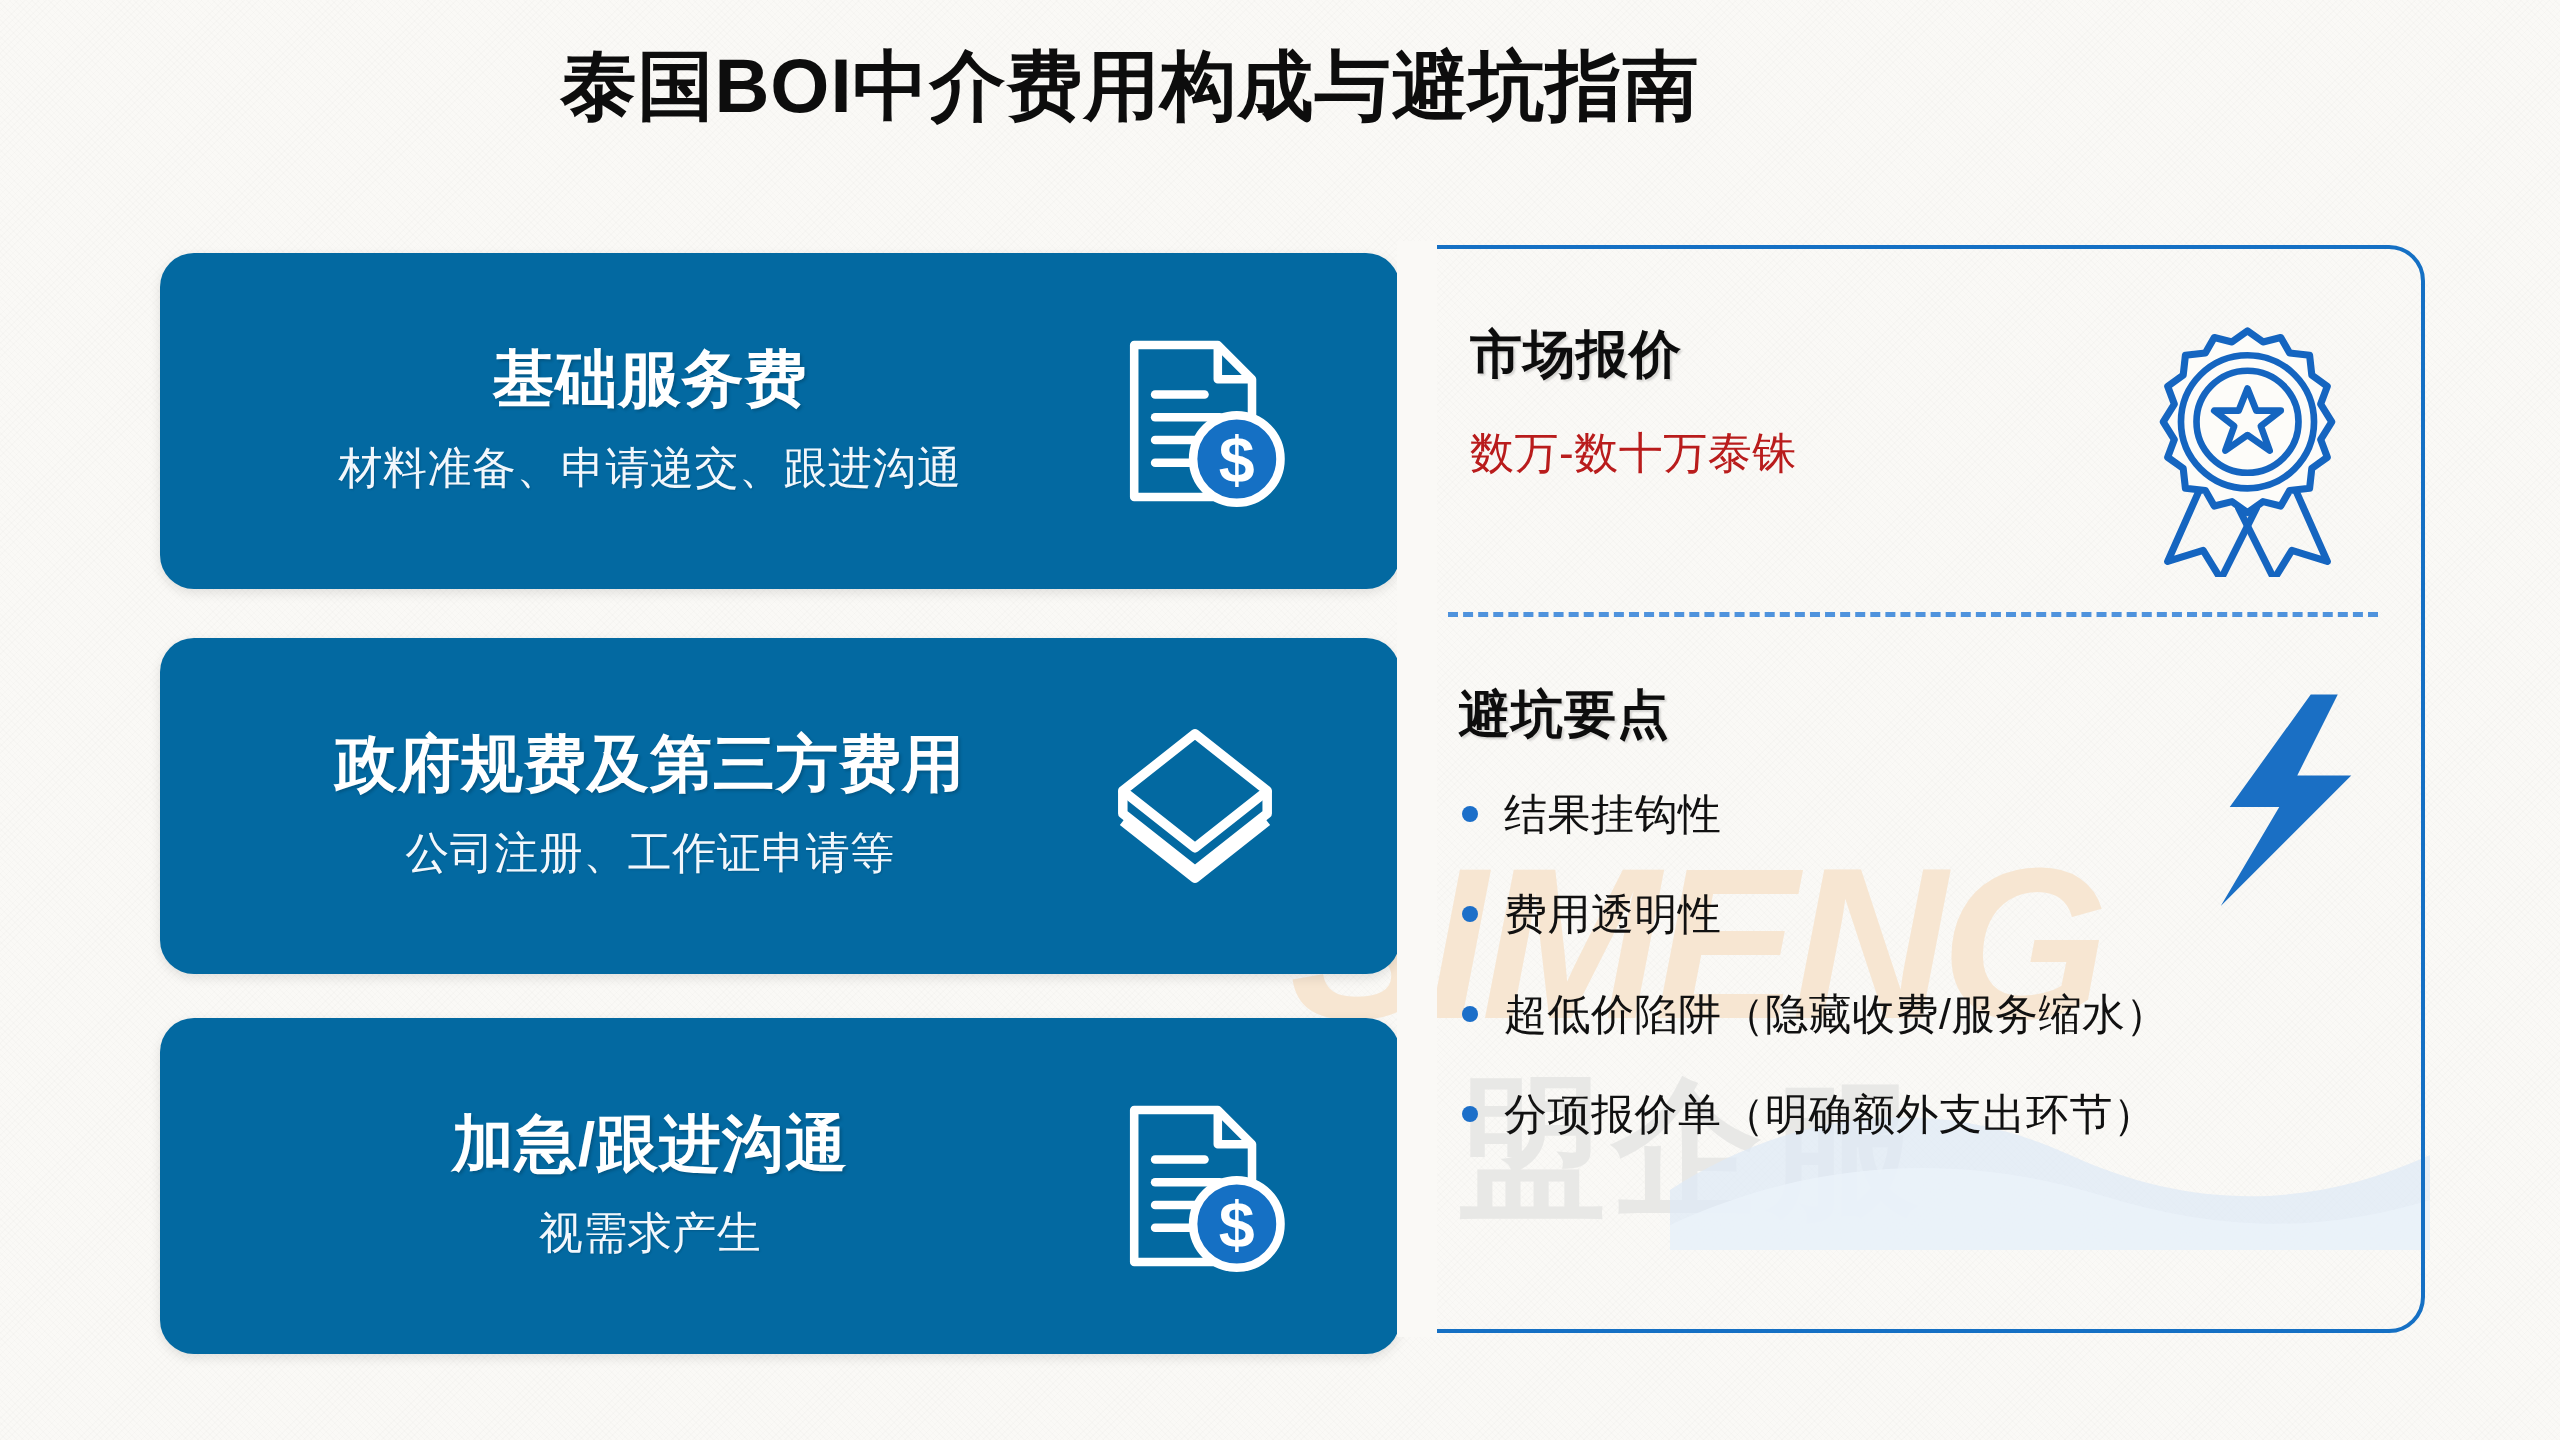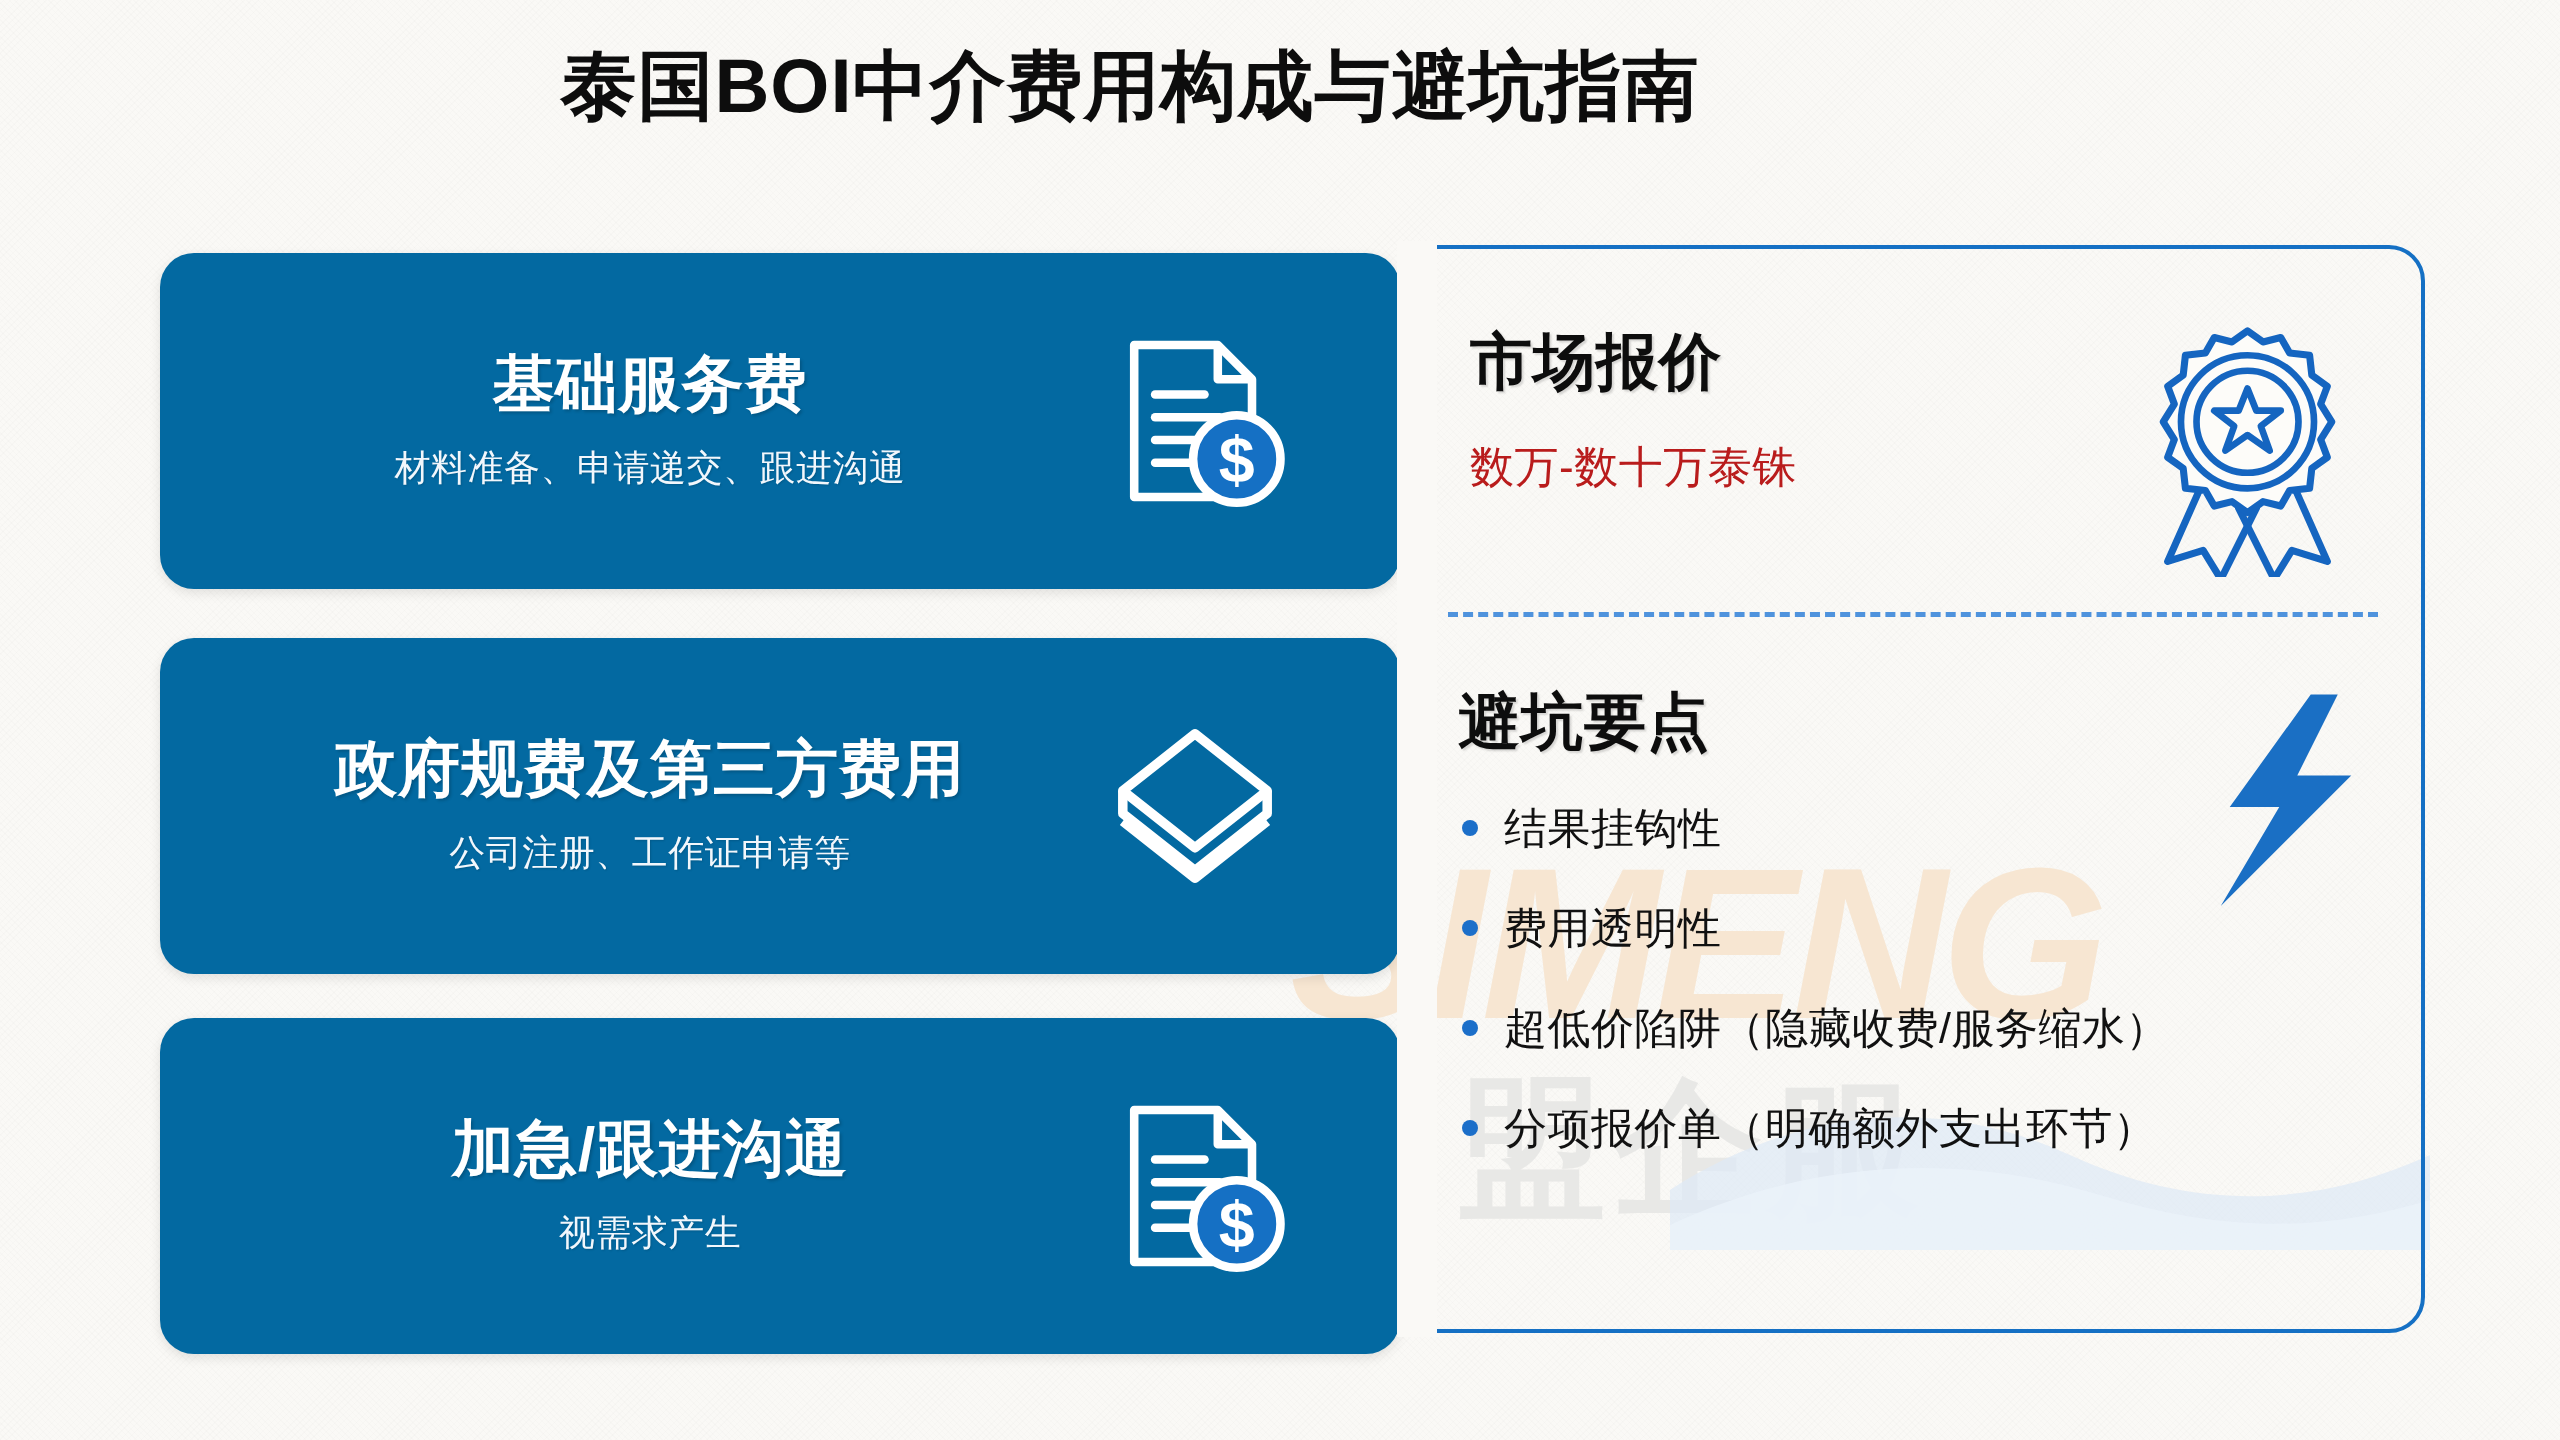--- a/index.html
+++ b/index.html
@@ -61,21 +61,21 @@
     color:#ffffff;
     font-weight:bold;
     font-size:62px;
     line-height:1.12;
     letter-spacing:1px;
     text-shadow:2px 2px 3px rgba(0,0,0,0.18);
     white-space:nowrap;
   }
   .card-sub{
     color:#f2f7fc;
-    font-size:36px;
+    font-size:44px;
     margin-top:26px;
     letter-spacing:0.5px;
     text-shadow:1px 1px 2px rgba(0,0,0,0.15);
     white-space:nowrap;
   }
   .card-icon{
     position:absolute;
     right:110px;top:50%;
     transform:translateY(-50%);
     width:190px;height:190px;
@@ -98,21 +98,21 @@
     width:40px;height:1096px;
     background:#faf9f6;
     z-index:7;
   }
 
   .panel-section{position:absolute;z-index:8;}
   #section-quote{left:1470px;top:320px;width:900px;}
   #section-pitfalls{left:1458px;top:680px;width:900px;}
 
   .panel-title{
-    font-size:62px;
+    font-size:52px;
     font-weight:bold;
     color:#0d0d0d;
     letter-spacing:1px;
     text-shadow:2px 2px 2px rgba(0,0,0,0.14);
     white-space:nowrap;
   }
   .panel-sub{
     font-size:44px;
     color:#b91c1c;
     margin-top:34px;

